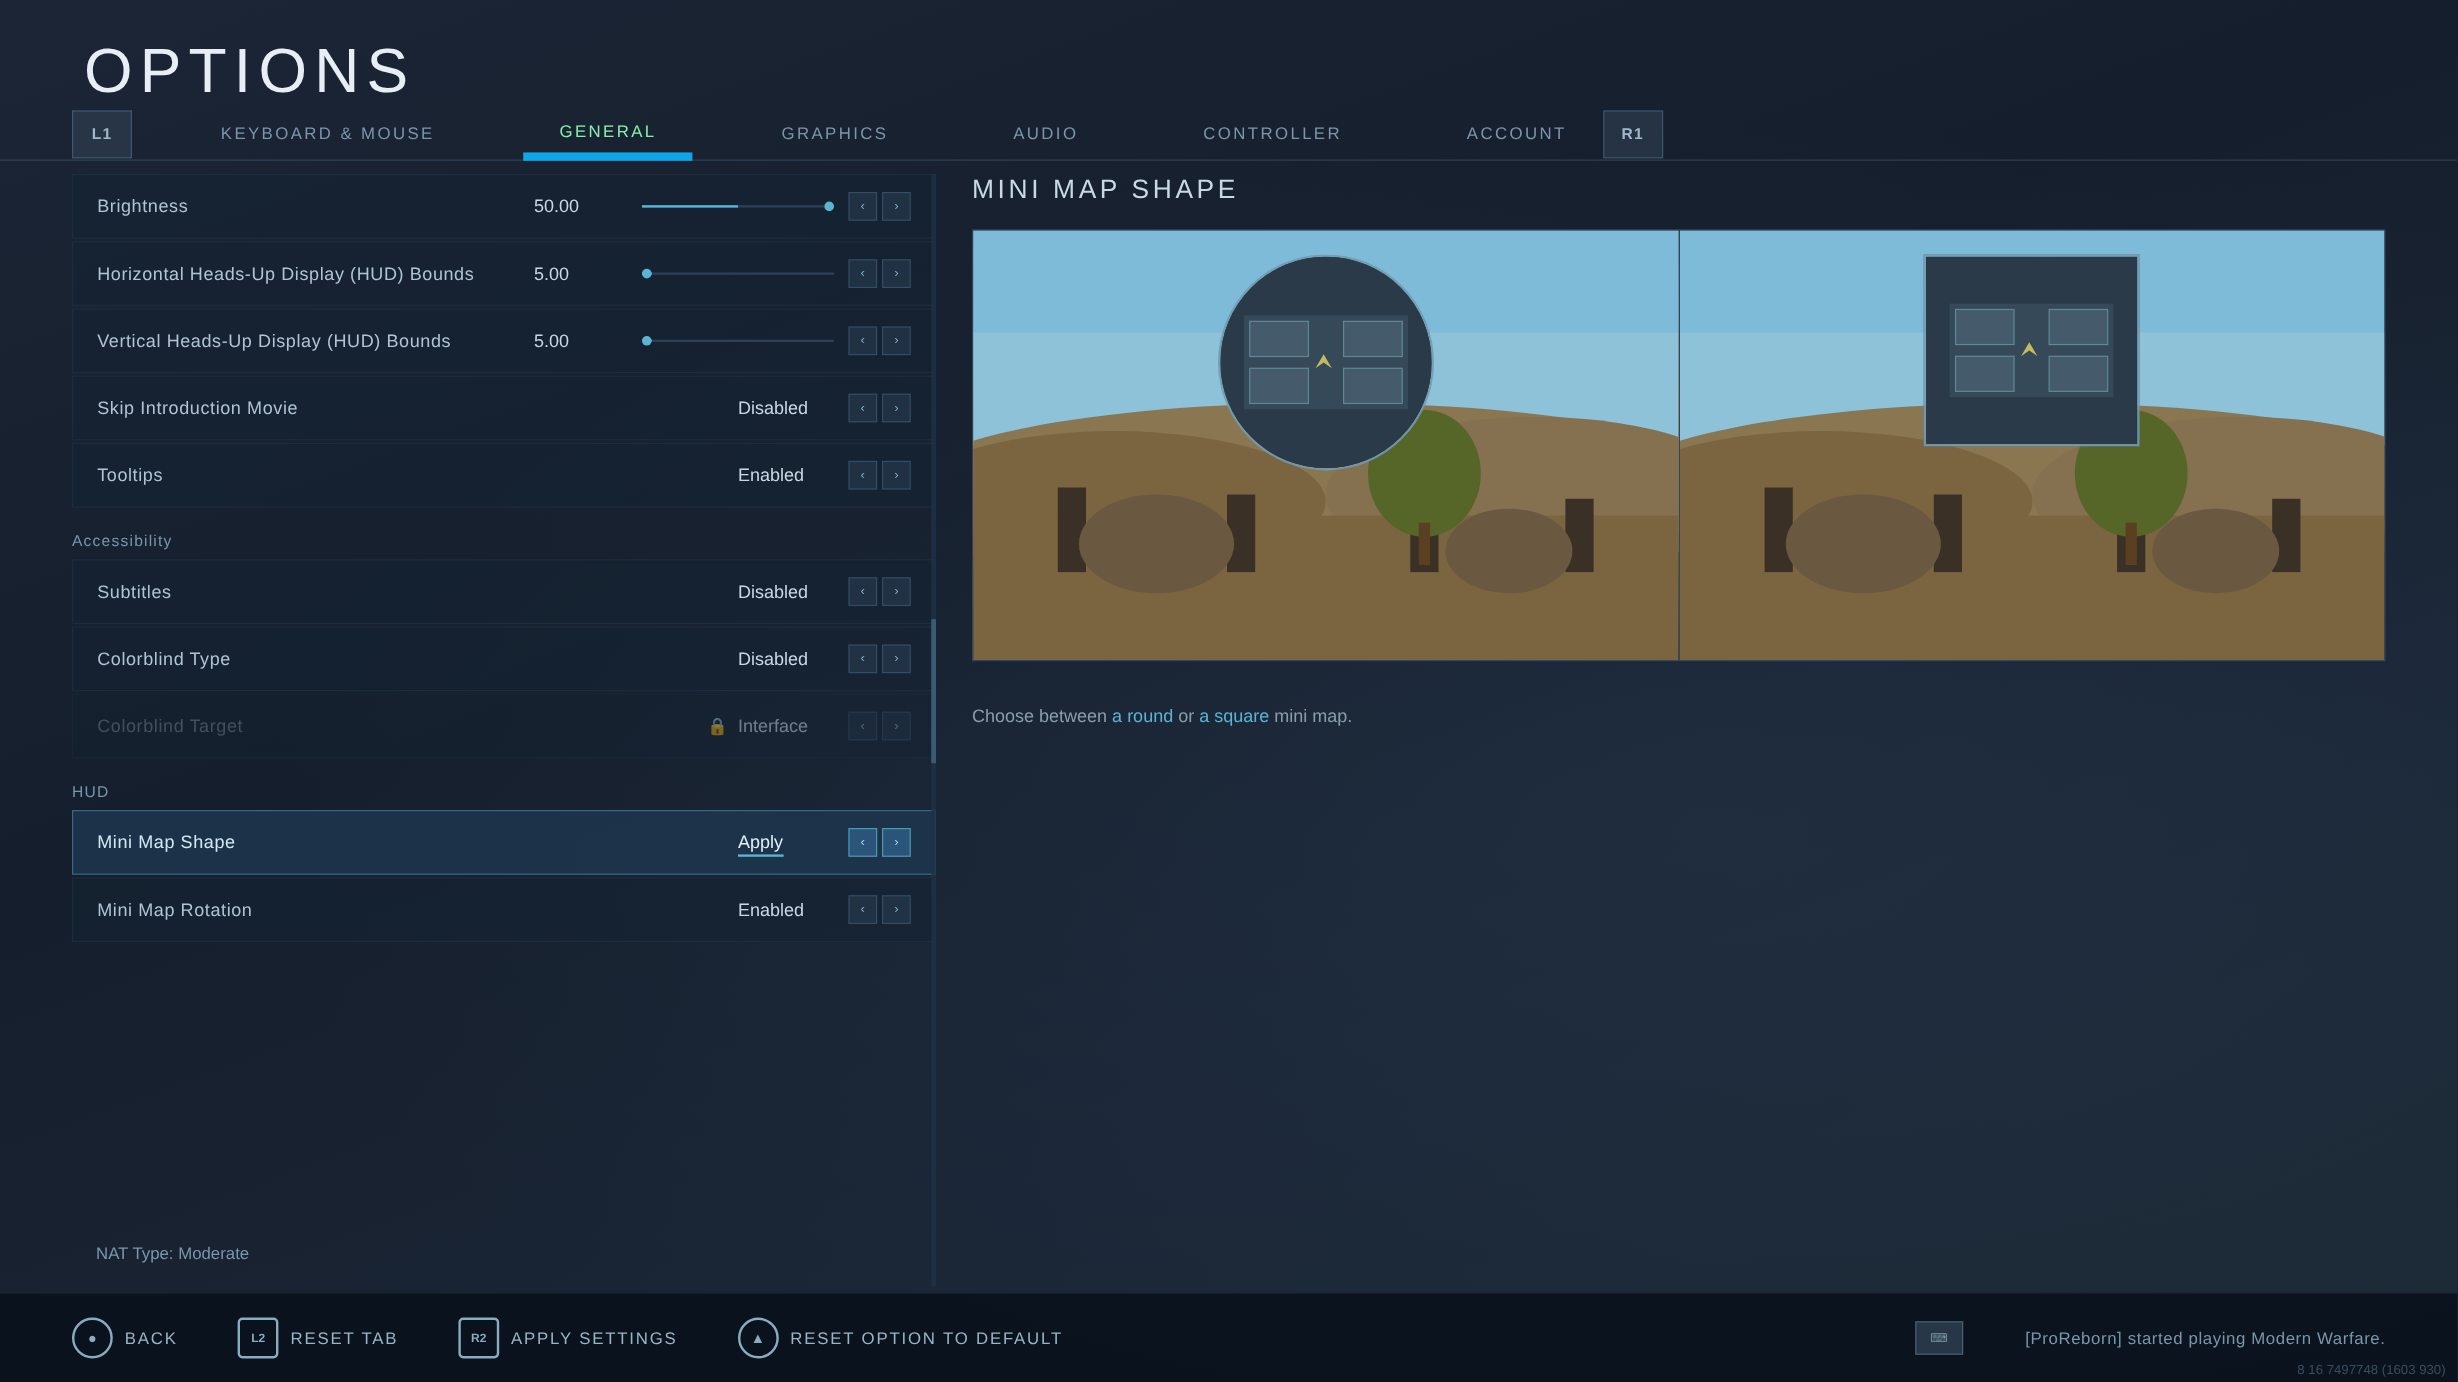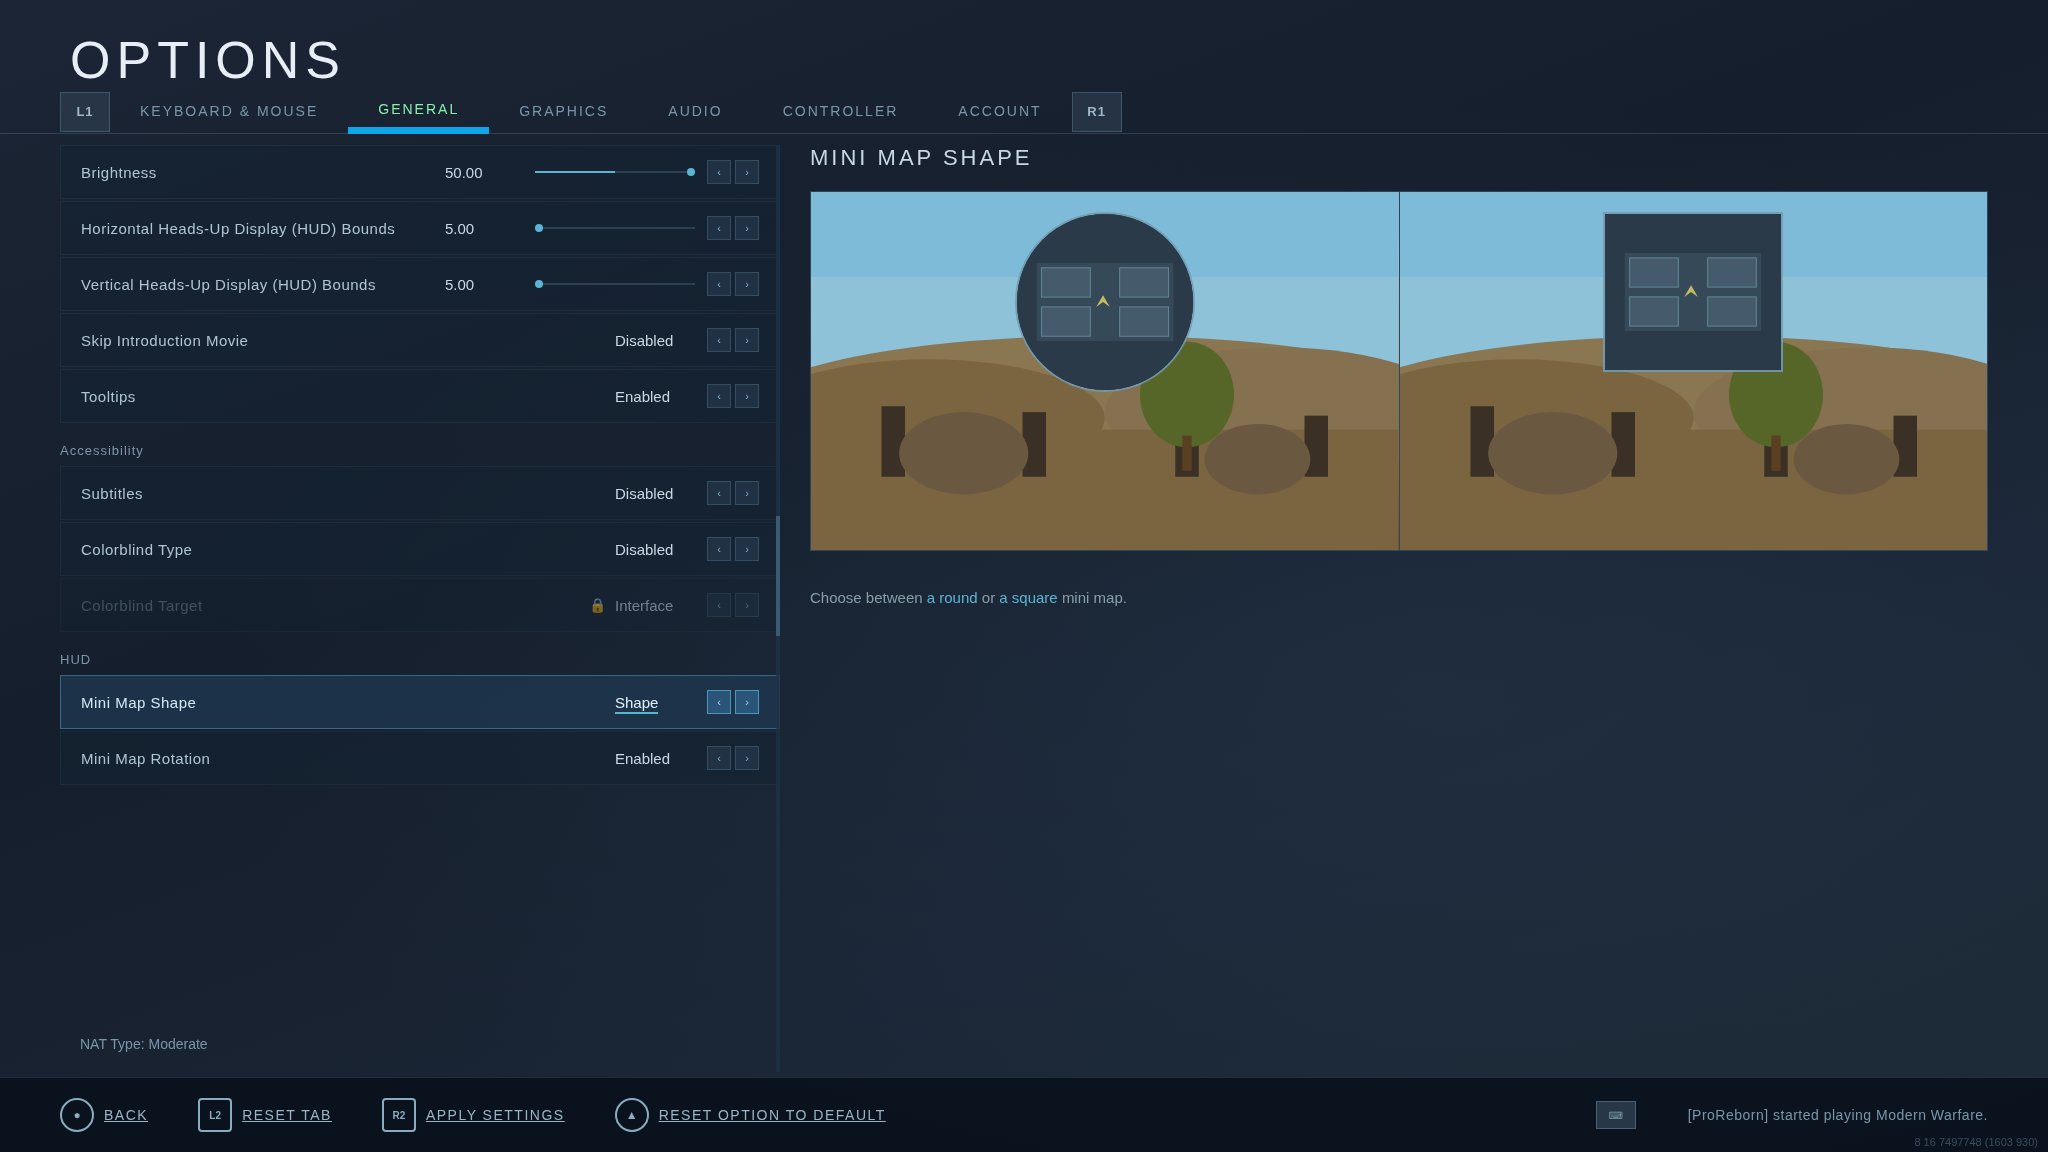--- a/index.html
+++ b/index.html
@@ -72,20 +72,21 @@
     .tab {
       padding: 10px 30px;
       font-size: 14px;
       letter-spacing: 2px;
       text-transform: uppercase;
       color: #7a96aa;
       cursor: pointer;
       border-bottom: 3px solid transparent;
       position: relative;
       top: 1px;
+      margin-left: 44px;
     }
 
     .tab.active {
       color: #86efac;
       border-bottom: 7px solid #0ea5e9;
     }
 
     
     .main-content {
       position: absolute;
@@ -339,21 +340,20 @@
       color: #8aacbf;
       font-size: 12px;
       font-weight: bold;
     }
 
     .action-label {
       font-size: 14px;
       letter-spacing: 1.5px;
       text-transform: uppercase;
       color: #9ab4c4;
-      text-decoration: underline;
     }
 
     .bottom-right {
       margin-left: auto;
       display: flex;
       align-items: center;
       gap: 12px;
     }
 
     .keyboard-icon {
@@ -528,21 +528,21 @@
         <div class="arrow-btn">‹</div>
         <div class="arrow-btn">›</div>
       </div>
     </div>
 
     <div class="section-header">HUD</div>
 
     <div class="setting-row active-row" style="position:relative;">
       <span class="setting-label" style="color:#d4e8f4">Mini Map Shape</span>
       <span class="setting-value" style="color:#e0f0f8;">
-        <span class="value-underline">Shape</span>
+        <span class="value-underline">Apply</span>
       </span>
       <div class="setting-arrows">
         <div class="arrow-btn active-arrow">‹</div>
         <div class="arrow-btn active-arrow">›</div>
       </div>
     </div>
 
     <div class="setting-row">
       <span class="setting-label">Mini Map Rotation</span>
       <span class="setting-value">Enabled</span>

